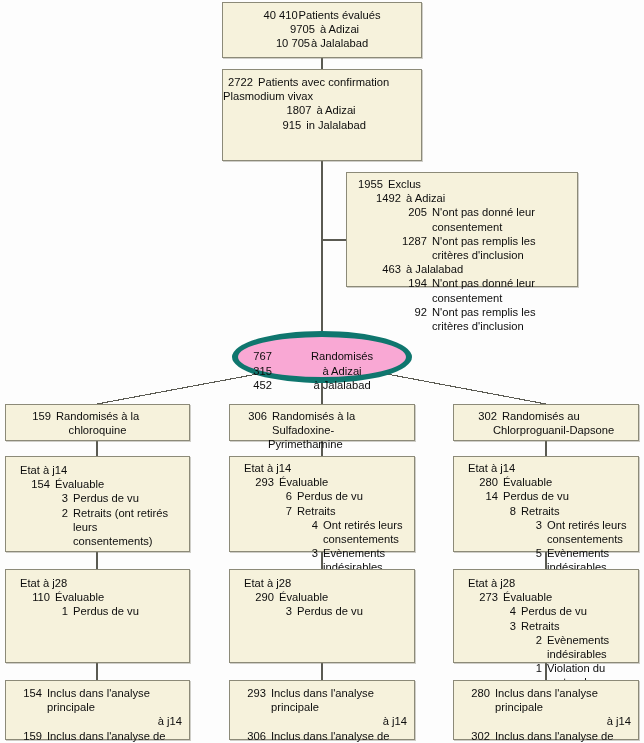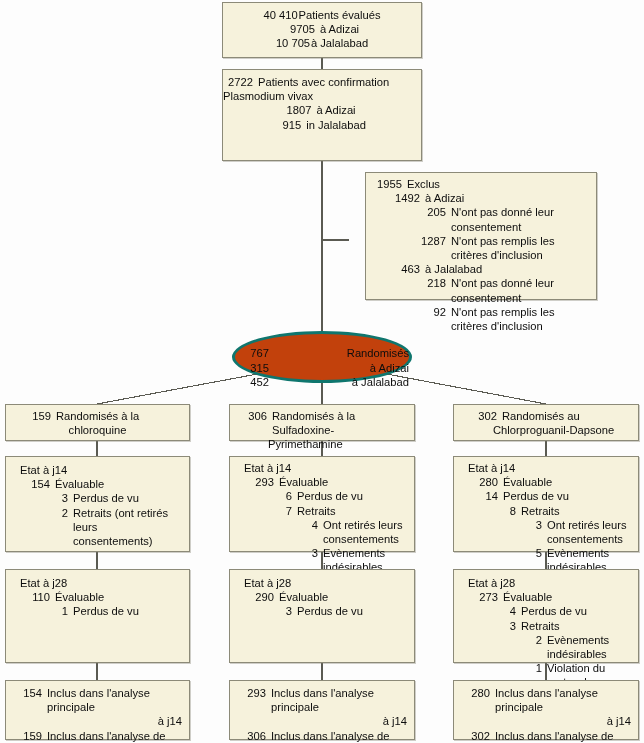--- a/index.html
+++ b/index.html
@@ -25,22 +25,22 @@
     position: absolute;
     box-sizing: border-box;
     background: #f6f2dc;
     border: 1px solid #8c8a78;
     box-shadow: 1px 1px 0 rgba(120,118,100,0.35);
     z-index: 2;
   }
   .ellipse {
     position: absolute;
     box-sizing: border-box;
-    background: #c2410c;
-    border: 3px solid #0f766e;
+    background: #f9a8d4;
+    border: 6px solid #0f766e;
     border-radius: 50%;
     z-index: 2;
   }
   .lines {
     position: absolute;
     left: 0; top: 0; right: 0;
     padding: 5px 7px 0 7px;
   }
   .ln {
     display: flex;
@@ -75,21 +75,21 @@
     color: #0d0d0d;
     white-space: nowrap;
   }
   .ell-inner {
     position: absolute;
     left: 0; right: 0;
     top: 12px;
   }
   .ell-row { display: flex; justify-content: center; }
   .ell-row .num { width: 34px; text-align: right; padding-right: 6px; }
-  .ell-row .txt { width: 78px; text-align: right; }
+  .ell-row .txt { width: 78px; text-align: center; }
   .hdr-c { text-align: center; display: block; }
 </style>
 </head>
 <body>
 
 <div id="canvas">
 
   <svg id="wires" viewBox="0 0 644 743">
     <g stroke="#5a5a52" stroke-width="1.1" fill="none" shape-rendering="crispEdges">
 
@@ -145,21 +145,21 @@
         <span class="num" style="width:36px;">1807</span>
         <span class="txt">à Adizai</span>
       </div>
       <div class="ln i0 ctr" style="margin-left:-6px;">
         <span class="num" style="width:36px;">915</span>
         <span class="txt">in Jalalabad</span>
       </div>
     </div>
   </div>
 
-  <div class="box" style="left:365px; top:172px; width:232px; height:128px;">
+  <div class="box" style="left:346px; top:172px; width:232px; height:115px;">
     <div class="lines" style="padding-top:4px; padding-left:6px;">
       <div class="ln i0">
         <span class="num">1955</span>
         <span class="txt">Exclus</span>
       </div>
       <div class="ln i1">
         <span class="num">1492</span>
         <span class="txt">à Adizai</span>
       </div>
       <div class="ln i2">
@@ -170,21 +170,21 @@
       <div class="ln i2">
         <span class="num">1287</span>
         <span class="txt">N'ont pas remplis les</span>
       </div>
       <div class="plain cont2">critères d'inclusion</div>
       <div class="ln i1">
         <span class="num">463</span>
         <span class="txt">à Jalalabad</span>
       </div>
       <div class="ln i2">
-        <span class="num">218</span>
+        <span class="num">194</span>
         <span class="txt">N'ont pas donné leur</span>
       </div>
       <div class="plain cont2">consentement</div>
       <div class="ln i2">
         <span class="num">92</span>
         <span class="txt">N'ont pas remplis les</span>
       </div>
       <div class="plain cont2">critères d'inclusion</div>
     </div>
   </div>

